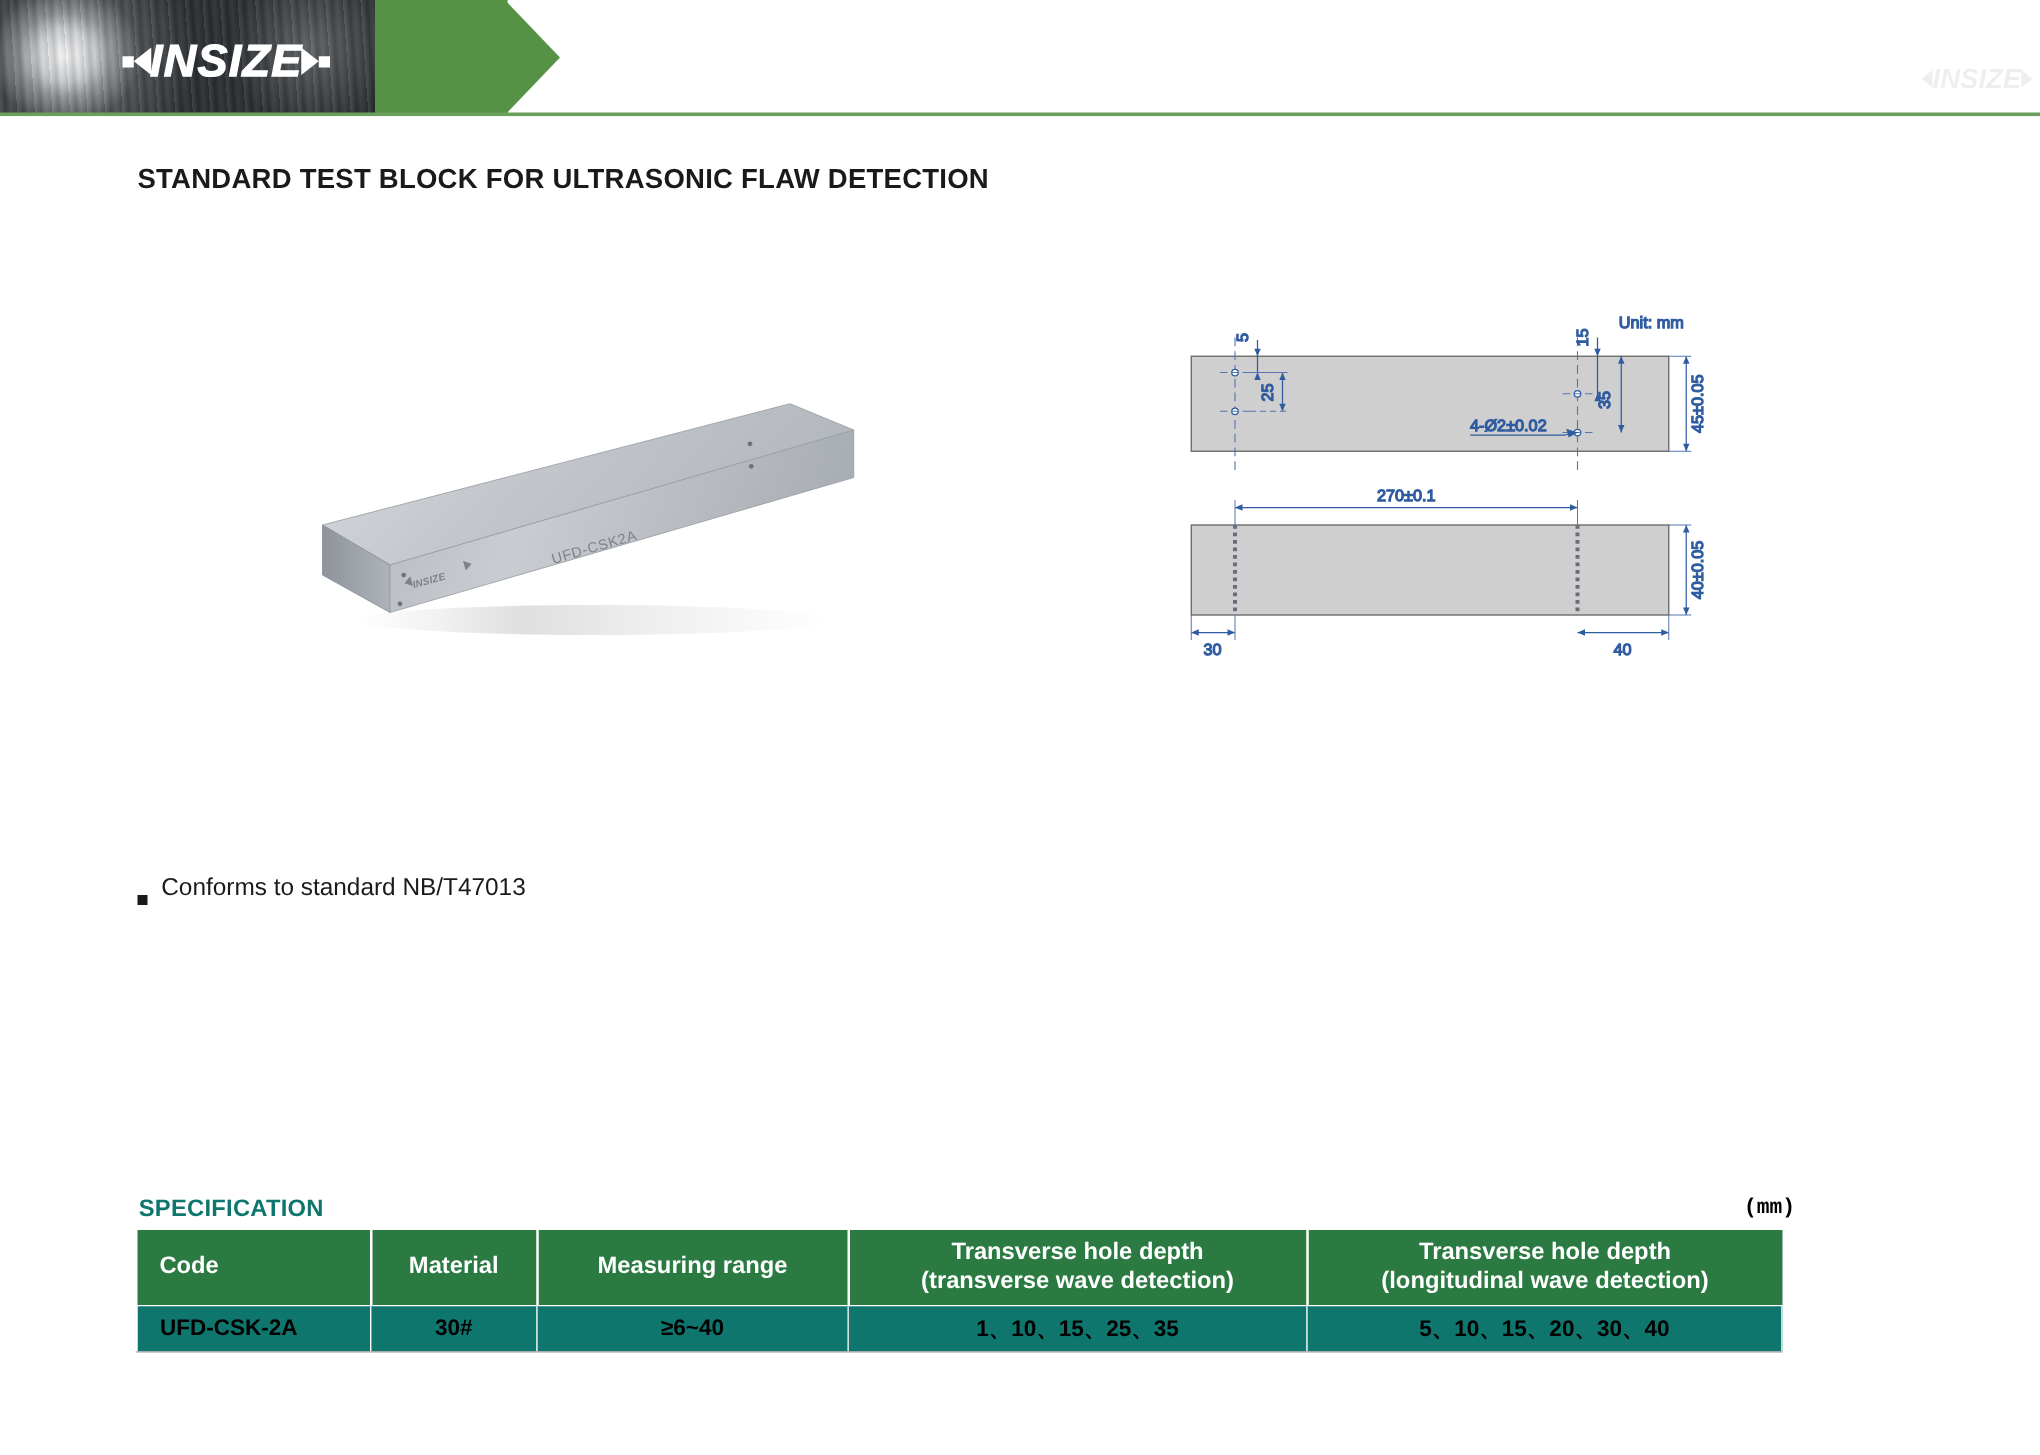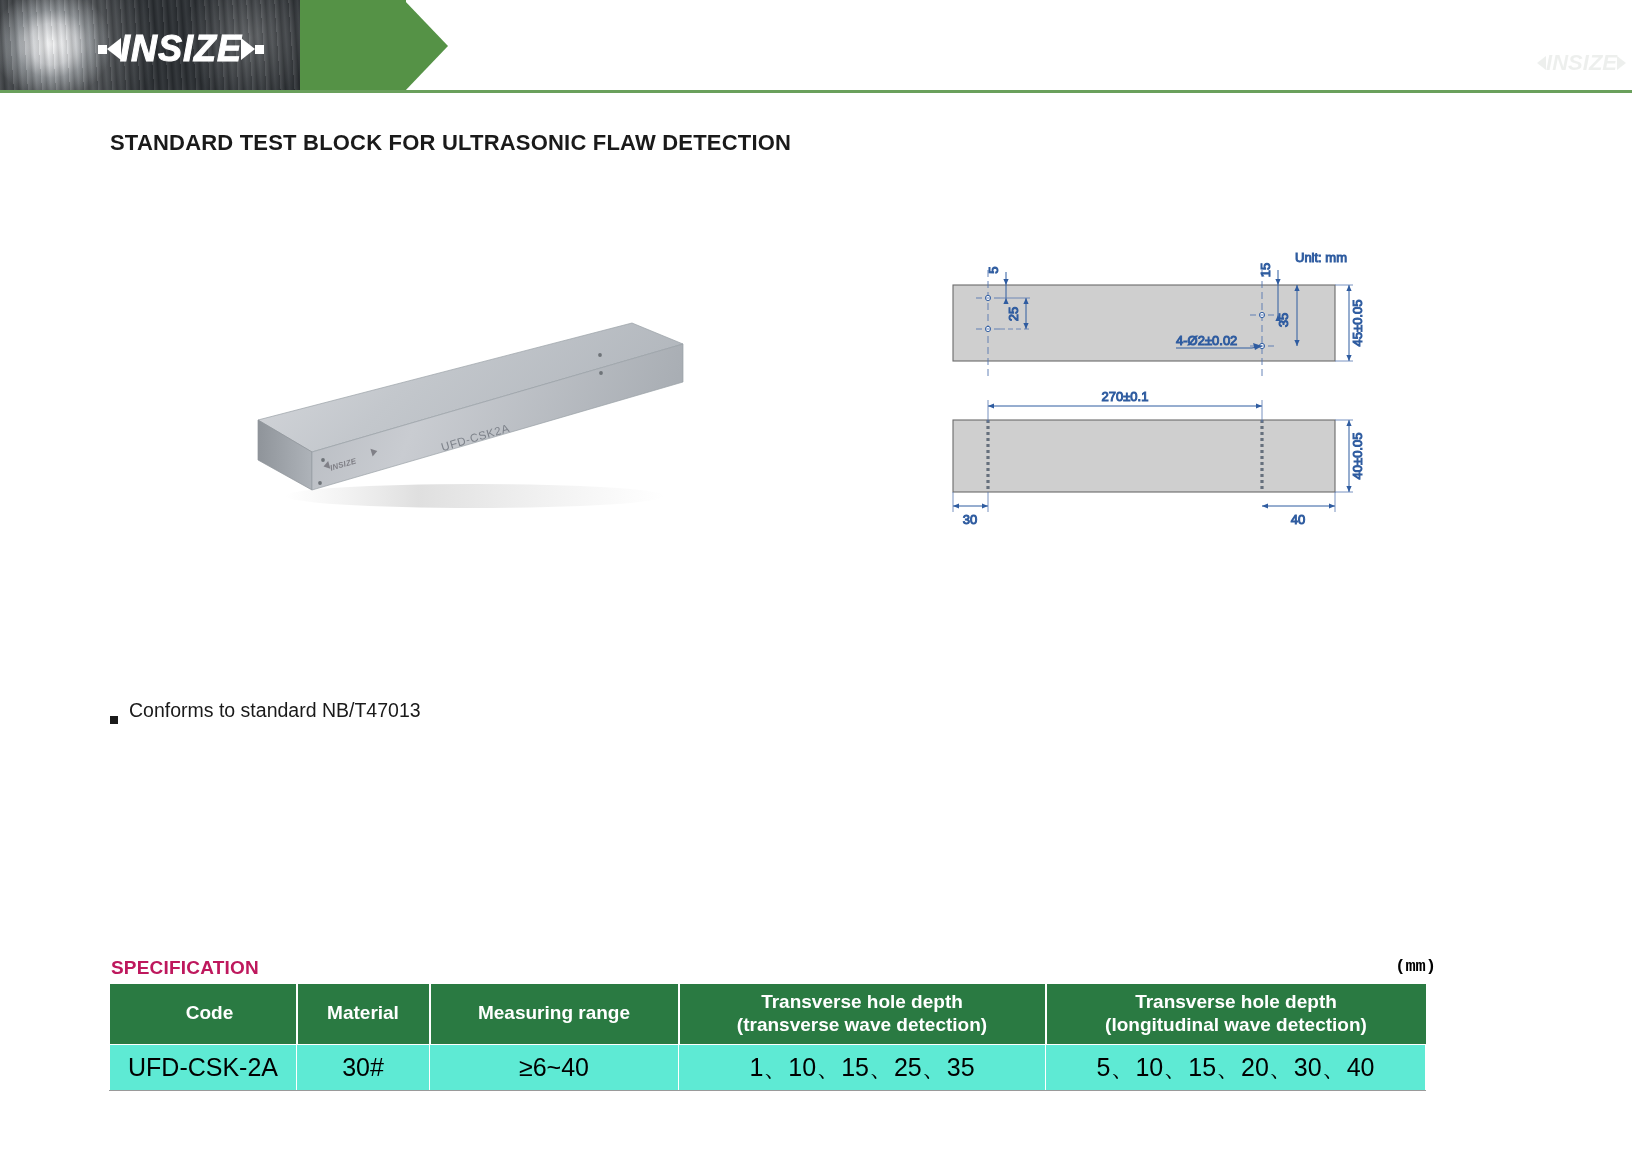--- a/index.html
+++ b/index.html
@@ -172,21 +172,21 @@
     line-height: 1.33;
   }
 
   
   .spec-label {
     position: absolute;
     top: 957px;
     left: 111px;
     font-size: 19px;
     font-weight: bold;
-    color: #be185d;
+    color: #0f766e;
     letter-spacing: 0.2px;
   }
   .spec-unit {
     position: absolute;
     top: 957px;
     right: 196px;
     font-size: 17px;
     font-weight: bold;
     color: #000;
     font-family: Liberation Mono, monospace;
@@ -204,27 +204,27 @@
     color: #ffffff;
     font-size: 19px;
     font-weight: bold;
     text-align: center;
     padding: 7px 4px;
     border-left: 2px solid #ffffff;
     border-right: 2px solid #ffffff;
     line-height: 1.2;
     height: 56px;
   }
-  .spec-table th:first-child { border-left: none; text-align: center; padding-left: 18px; }
+  .spec-table th:first-child { border-left: none; text-align: left; padding-left: 18px; }
   .spec-table th:last-child { border-right: none; }
   .spec-table td {
-    background: #5eead4;
+    background: #0f766e;
     color: #000000;
-    font-size: 25px;
-    font-weight: normal;
+    font-size: 18px;
+    font-weight: bold;
     text-align: center;
     padding: 6px 4px;
     border: 1px solid #ffffff;
     border-bottom: 1px solid #9a9a9a;
     height: 36px;
   }
   .spec-table td:first-child { text-align: left; padding-left: 18px; }
   .spec-table tbody tr { border-bottom: 1px solid #8f8f8f; }
 
   .dim-text { font-size: 13px; fill: #2f5ca0; font-family: "Liberation Sans", sans-serif; }

